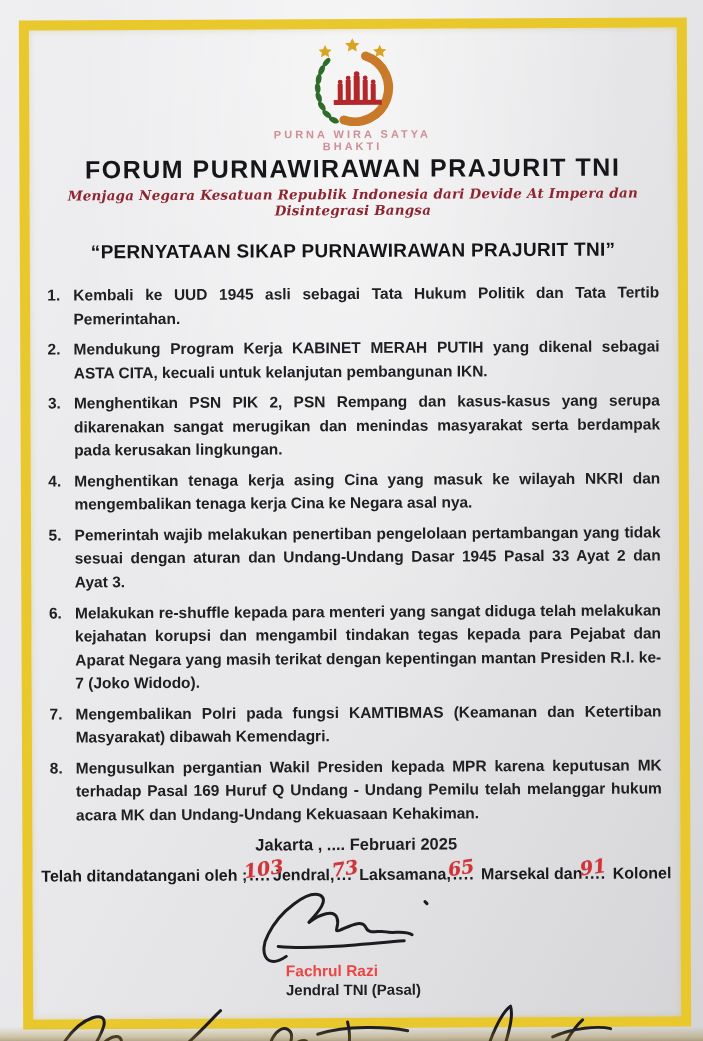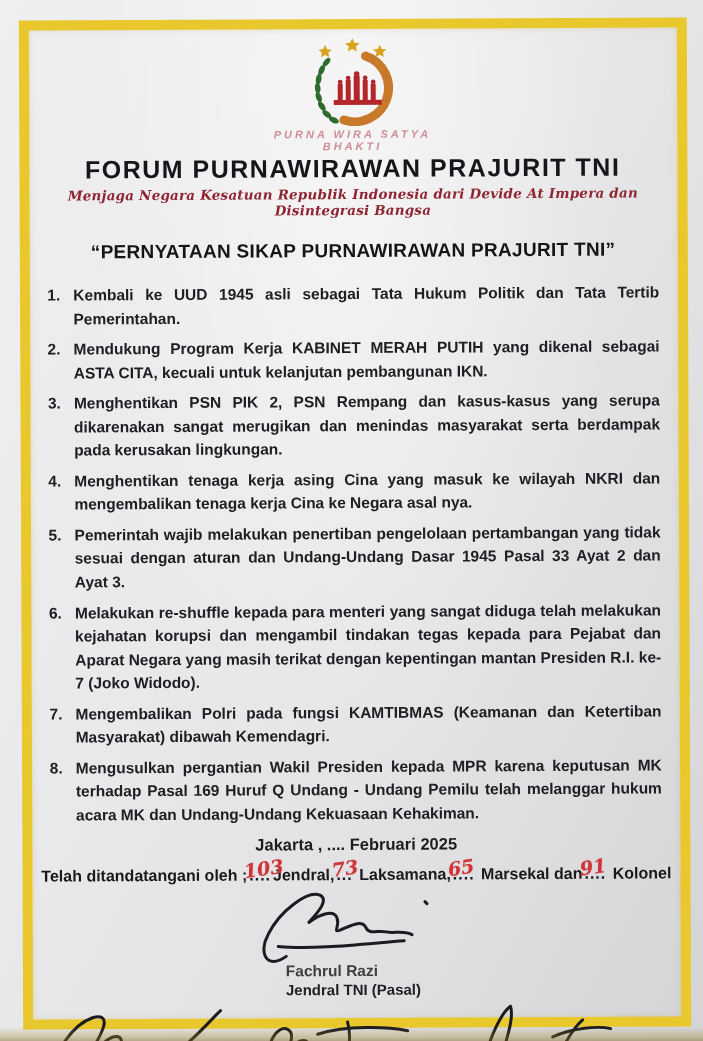--- a/index.html
+++ b/index.html
@@ -23,21 +23,21 @@
     transform:rotate(-.25deg);
     z-index:1;
   }
   .content{
     position:absolute;top:30px;left:32px;right:26px;bottom:20px;
     z-index:2;transform:rotate(-.3deg);
   }
 
   
   .emblem-wrap{width:170px;margin:4px auto 0;text-align:center;}
-  .motto{font-size:11px;letter-spacing:3px;color:#cf8f97;font-weight:700;margin-top:-2px;font-style:italic;}
+  .motto{font-size:11px;letter-spacing:3px;color:#cf8f97;font-weight:700;margin-top:-2px;}
   .org-name{
     text-align:center;font-weight:700;font-size:25px;letter-spacing:1.5px;
     margin-top:2px;color:#16161a;
   }
   .tagline{
     text-align:center;font-family:"DejaVu Serif",serif;font-style:italic;font-weight:700;
     font-size:13.5px;color:#8e2531;margin-top:3px;letter-spacing:.2px;
   }
   .doc-title{
     text-align:center;font-weight:700;font-size:19px;margin-top:22px;color:#151518;
@@ -74,21 +74,21 @@
     position:absolute;left:-5px;top:-9px;
     color:#cf3438;font-family:"DejaVu Serif",serif;font-style:italic;font-weight:700;
     font-size:19px;transform:rotate(-8deg);text-shadow:0 0 1px rgba(207,52,56,.5);
   }
   .grp-label{margin-left:2px;}
 
   
   svg.sig path{fill:none;stroke:#1b1b20;stroke-width:3;stroke-linecap:round;stroke-linejoin:round;}
   .primary-sign{width:210px;margin:2px auto 0;text-align:left;}
   .primary-sign .name-block{margin-top:-6px;padding-left:34px;}
-  .name{font-weight:700;font-size:15.5px;color:#404040;}
+  .name{font-weight:700;font-size:15.5px;color:#ef4444;}
   .title{font-weight:600;font-size:15px;color:#202024;margin-top:1px;}
   .sign-row{
     display:flex;justify-content:space-between;align-items:flex-end;
     padding:0 28px 0 20px;margin-top:0;
   }
   .sign-col{width:195px;}
 </style>
 </head>
 <body>
 

